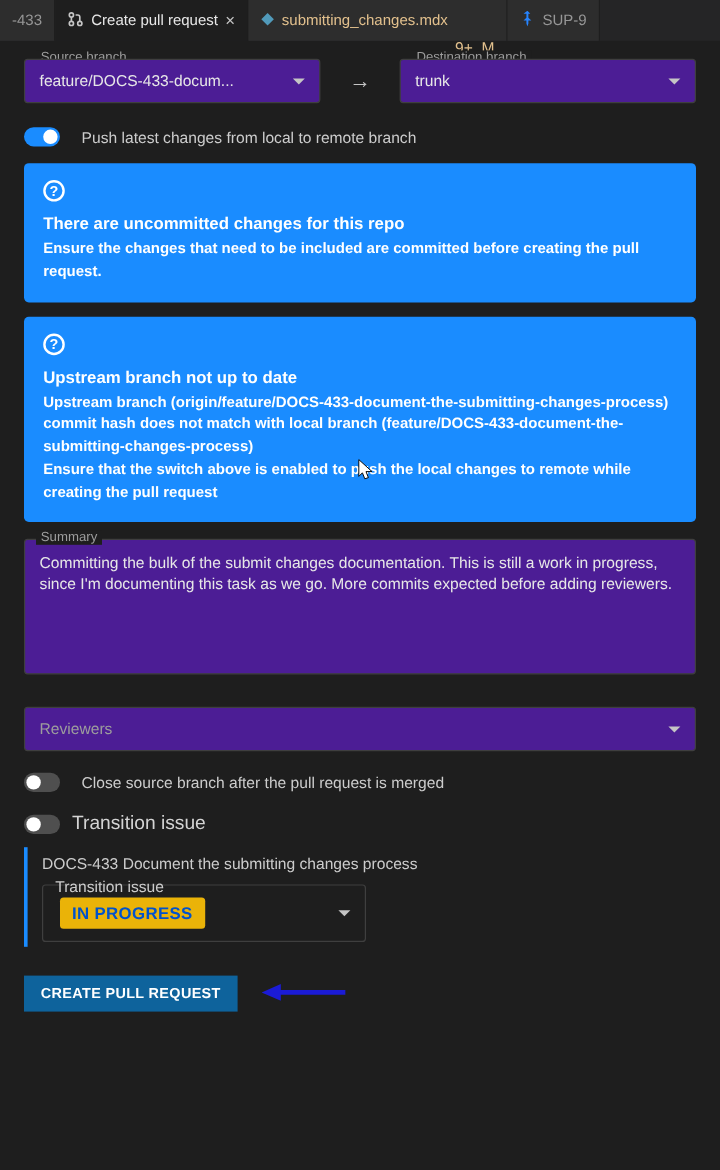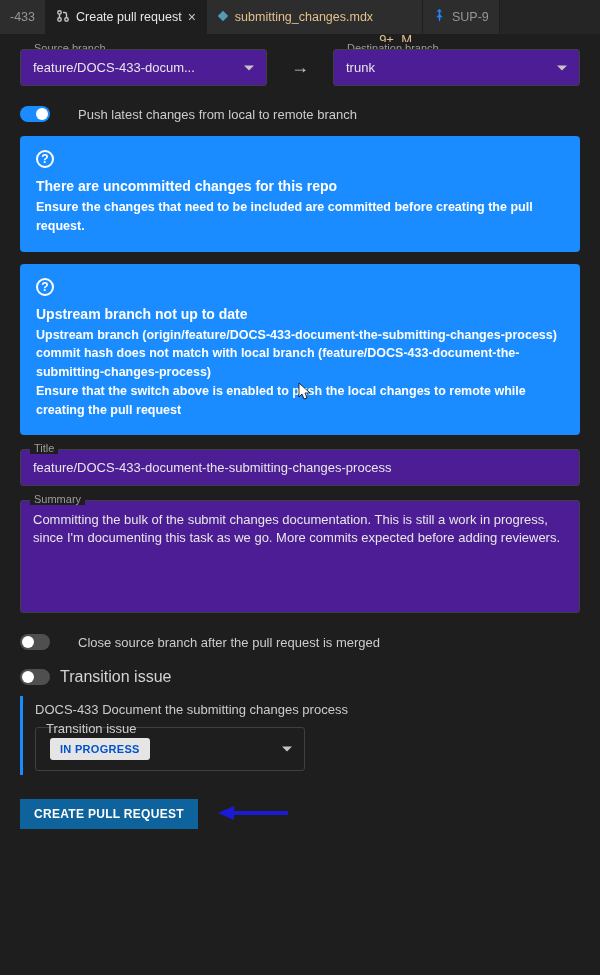--- a/index.html
+++ b/index.html
@@ -68,21 +68,21 @@
     font-family: inherit;
     outline: none;
   }
   .textarea { padding-right:12px; resize:none; line-height:1.4;}
   .select { cursor:pointer; position:relative;}
   .caret {
     position:absolute; right:12px; top:50%; transform:translateY(-50%);
     width:0;height:0;border-left:5px solid transparent;border-right:5px solid transparent;border-top:5px solid #c5c5c5;
   }
   .arrow-between { color:#c5c5c5; font-size:18px; }
-  .toggle-row { display:flex; align-items:center; gap:28px; margin: 4px 0 14px 0;}
+  .toggle-row { display:flex; align-items:center; gap:18px; margin: 4px 0 14px 0;}
   .toggle {
     width: 30px; height:16px; border-radius:8px; position:relative; cursor:pointer;
   }
   .toggle.on { background:#1a8cff; }
   .toggle.off { background:#4f4f4f; }
   .toggle .knob {
     position:absolute; top:2px; width:12px;height:12px;border-radius:50%;background:#fff;
   }
   .toggle.on .knob { right:2px; }
   .toggle.off .knob { left:2px; }
@@ -108,21 +108,21 @@
   .issue-block { border-left:3px solid #1a8cff; padding:6px 4px 4px 12px; margin-top:10px;}
   .issue-title { font-size:13px; margin-bottom:10px;}
   .issue-title .key{ font-weight:400;}
   .status-field {
     display:inline-flex;align-items:center;
     border:1px solid #3f3f3f;border-radius:3px;
     padding:10px 14px; gap:60px; position:relative; min-width:270px;
   }
   .status-field .field-label-s{ top:-7px; left:10px;}
   .status-pill{
-    background:#e5e5e5;color:#0052cc;font-weight:700;font-size:11px;
+    background:#eab308;color:#0052cc;font-weight:700;font-size:14px;
     padding:5px 10px;border-radius:3px;letter-spacing:.3px;
   }
   .create-btn{
     margin-top:24px;background:#0e639c;color:#fff;border:none;
     padding:8px 14px;font-weight:700;font-size:12px;letter-spacing:.3px;cursor:pointer;
   }
   .annot-arrow{
     display:inline-block;margin-left:16px;vertical-align:middle;
   }
   .heading-row{display:flex;align-items:center;gap:10px;margin:18px 0 6px 0;}
@@ -206,30 +206,32 @@
   <div class="banner" style="position:relative">
     <div class="qicon">?</div>
     <div class="btitle">Upstream branch not up to date</div>
     <div class="btext" style="white-space:pre-line">Upstream branch (origin/feature/DOCS-433-document-the-submitting-changes-process) commit hash does not match with local branch (feature/DOCS-433-document-the-submitting-changes-process)
 Ensure that the switch above is enabled to push the local changes to remote while creating the pull request</div>
     <svg style="position:absolute;left:278px;top:118px" width="14" height="18" viewBox="0 0 14 18">
         <path d="M1 1l0 14 3-3 2 5 3-1-2-5 5 0z" fill="#fff" stroke="#000" stroke-width="0.8"></path>
       </svg>
   </div>
 
-  <div class="section">
-    <span class="field-label-s">Title</span>
-    <input class="input" value="feature/DOCS-433-document-the-submitting-changes-process" style="">
-  </div>
 
   <div class="section">
     <span class="field-label-s">Summary</span>
     <textarea class="textarea" rows="5" style="">Committing the bulk of the submit changes documentation. This is still a work in progress, since I'm documenting this task as we go. More commits expected before adding reviewers.</textarea>
   </div>
 
+  <div class="section" style="margin-top:24px">
+    <div class="select" style="color:#9d9d9d">
+      <span>Reviewers</span>
+      <span class="caret"></span>
+    </div>
+  </div>
 
   <div class="toggle-row" style="margin-top:18px">
     <div class="toggle off">
         <div class="knob"></div>
       </div>
     <span>Close source branch after the pull request is merged</span>
   </div>
 
   <div class="heading-row">
     <div class="toggle off">

